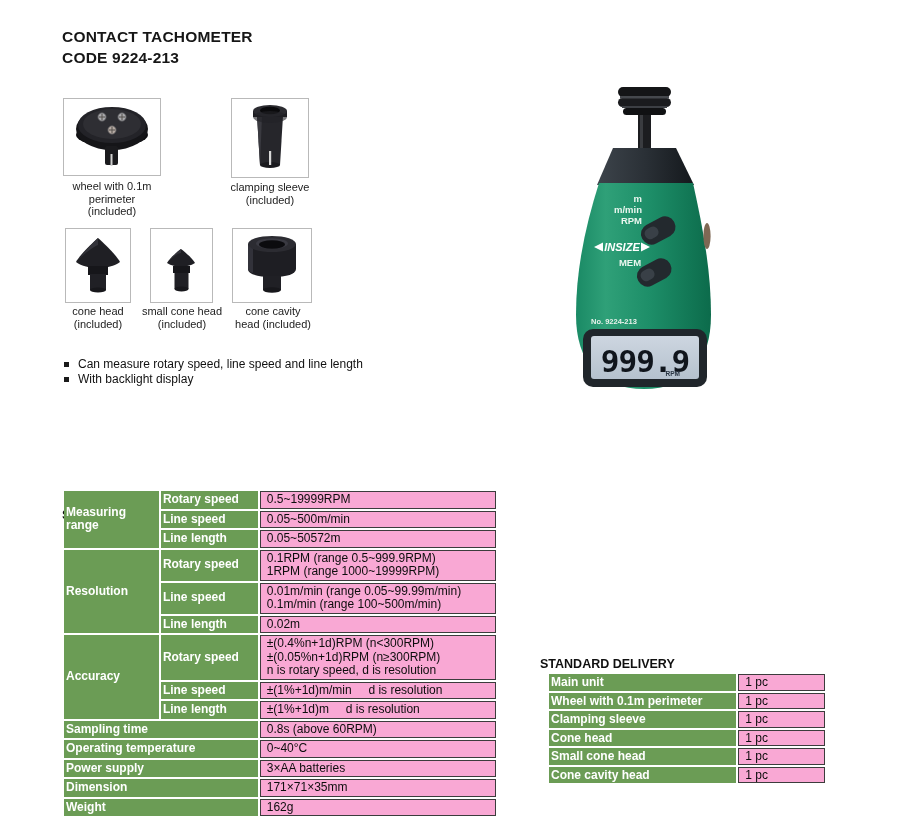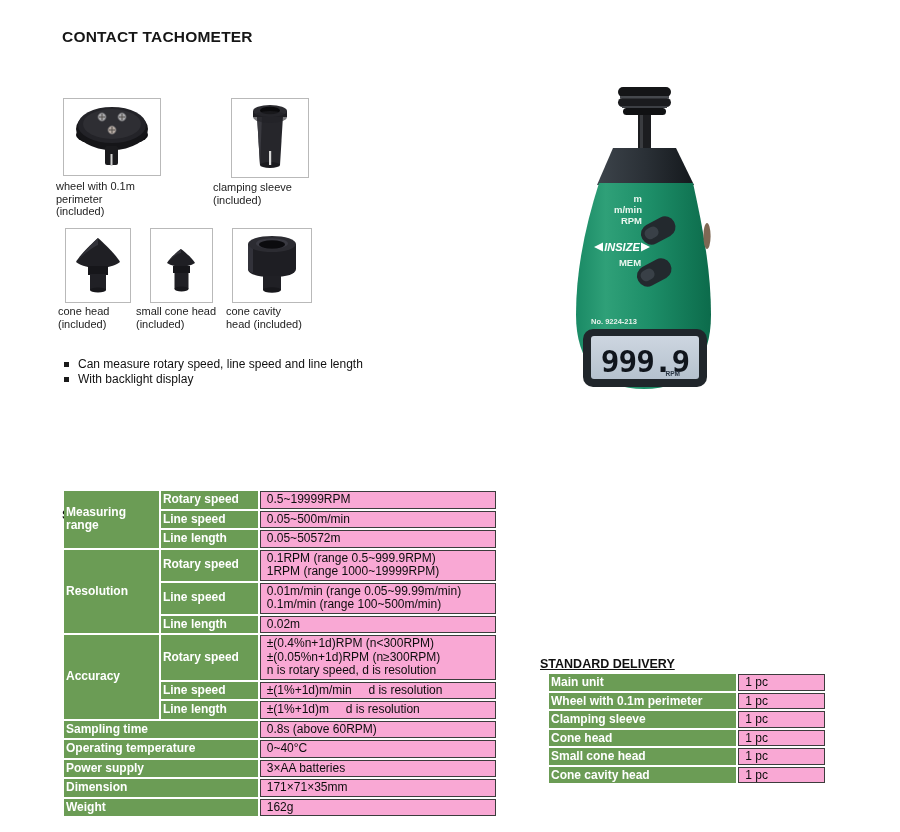--- a/index.html
+++ b/index.html
@@ -6,21 +6,21 @@
   body { background:#ffffff; }
   .page { position:relative; width:900px; height:832px; background:#ffffff;
           font-family:"Liberation Sans", sans-serif; color:#111; overflow:hidden; }
 
   
   .title { position:absolute; left:62px; top:26px; font-size:15.5px; font-weight:bold;
            line-height:21px; letter-spacing:.2px; color:#161616; }
 
   
   .acc-box { position:absolute; background:#fff; border:1px solid #b9b9b9; }
-  .acc-cap { position:absolute; font-size:11px; line-height:12.5px; 
+  .acc-cap { position:absolute; font-size:11px; line-height:12.5px; text-align:center;
              white-space:pre-line; color:#222; }
 
   
   .features { position:absolute; left:62px; top:358px; width:470px; list-style:none; }
   .features li { display:flex; align-items:flex-start; margin-bottom:1px;
                  font-size:12px; line-height:13.5px; }
   .sq { flex:0 0 5px; width:5px; height:5px; background:#1a1a1a; margin:4px 9px 0 2px; }
   .ftxt { white-space:pre-line; }
 
   
@@ -40,20 +40,21 @@
   
   .device { position:absolute; left:570px; top:84px; }
 </style>
 </head>
 <body>
 
 <div class="page">
 
   <div class="title">
     <div>CONTACT TACHOMETER</div>
+    <div>CODE 9224-213</div>
   </div>
 
   <div class="acc-box" style="left:63px; top:98px; width:98px; height:78px;">
     <svg width="96" height="76" viewBox="0 0 96 76">
       <ellipse cx="48" cy="36" rx="36" ry="11" fill="#0e0e10"></ellipse>
       <ellipse cx="48" cy="30" rx="36" ry="21" fill="#151518"></ellipse>
       <ellipse cx="48" cy="26" rx="34" ry="18" fill="#232328"></ellipse>
       <ellipse cx="48" cy="25" rx="29" ry="15" fill="#2e2e33"></ellipse>
       <circle cx="38" cy="18" r="4.2" fill="#a8a8ab" stroke="#4a4a4e"></circle>
       <circle cx="58" cy="18" r="4.2" fill="#a8a8ab" stroke="#4a4a4e"></circle>
@@ -265,21 +266,21 @@
           <td class="green" colspan="2">Dimension</td>
           <td class="val">171×71×35mm</td>
         </tr>
         <tr>
           <td class="green" colspan="2">Weight</td>
           <td class="val">162g</td>
         </tr>
       </tbody>
   </table>
 
-  <div class="sec-head" style="left:540px; top:657px;text-decoration:underline;">STANDARD DELIVERY</div>
+  <div class="sec-head" style="left:540px; top:657px;">STANDARD DELIVERY</div>
   <table class="deliv">
     <colgroup>
         <col style="width:186px">
         <col style="width:86px">
       </colgroup>
     <tbody>
         <tr>
           <td class="green">Main unit</td>
           <td class="val">1 pc</td>
         </tr>

